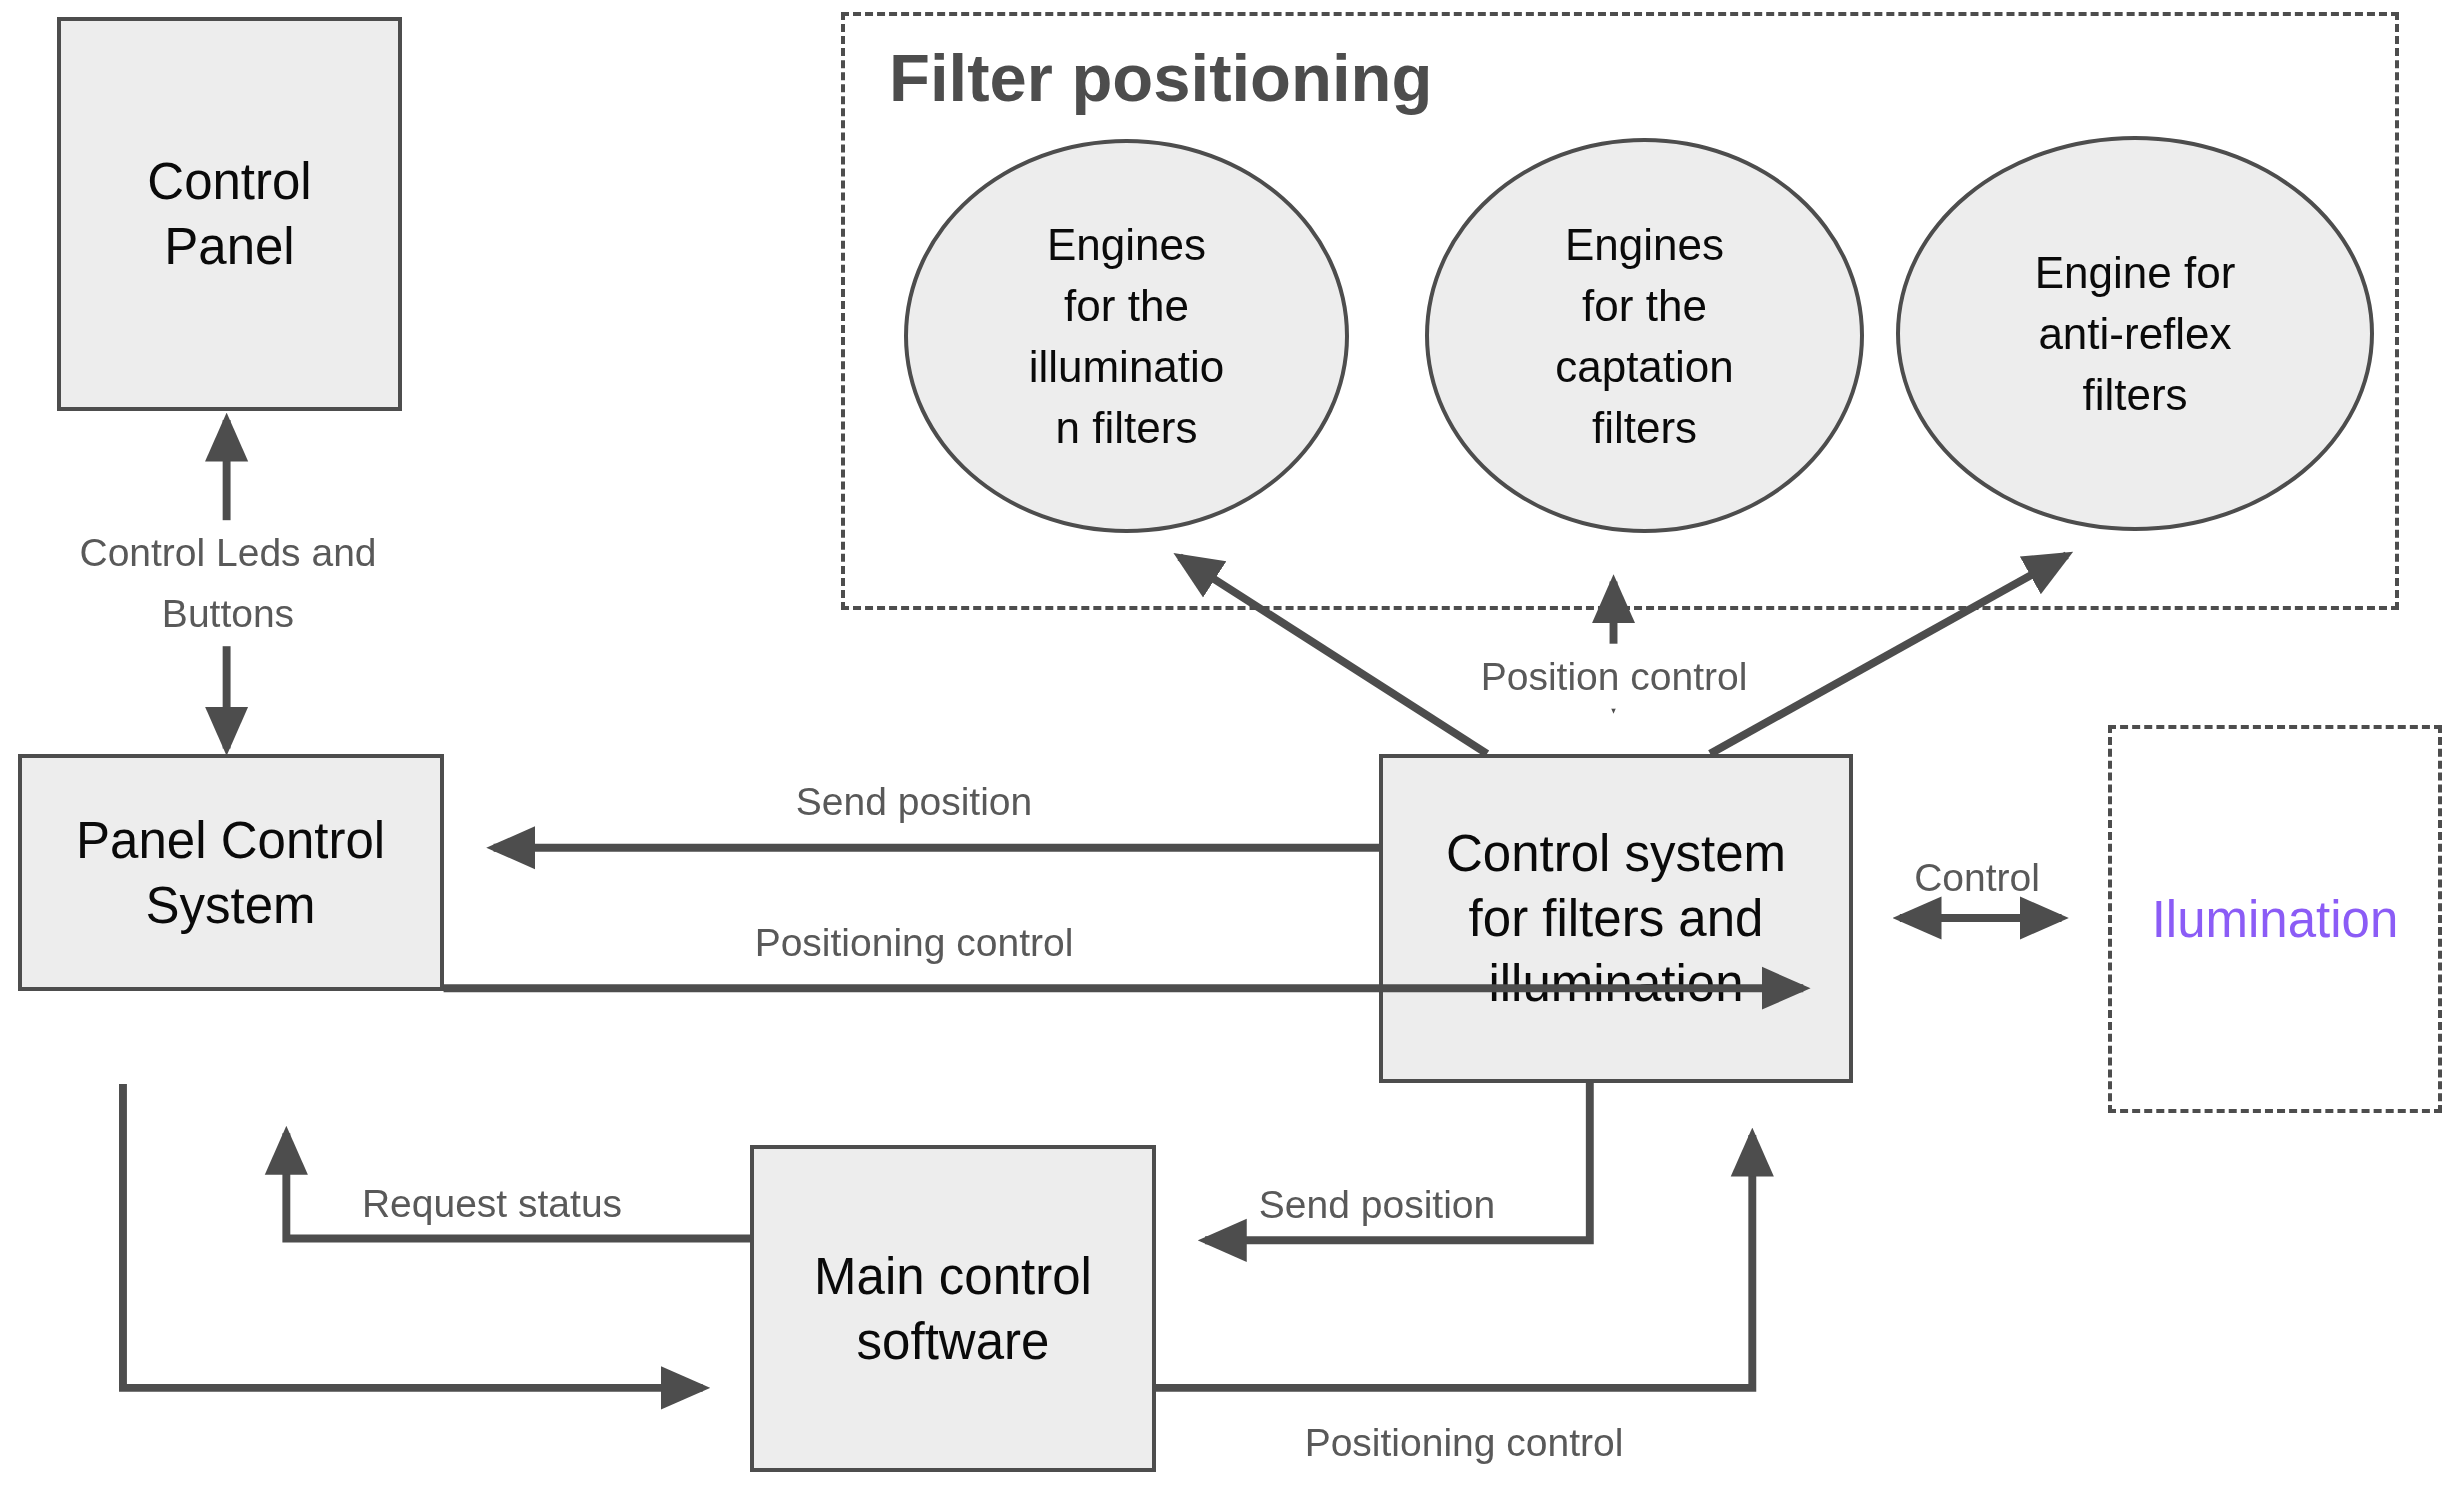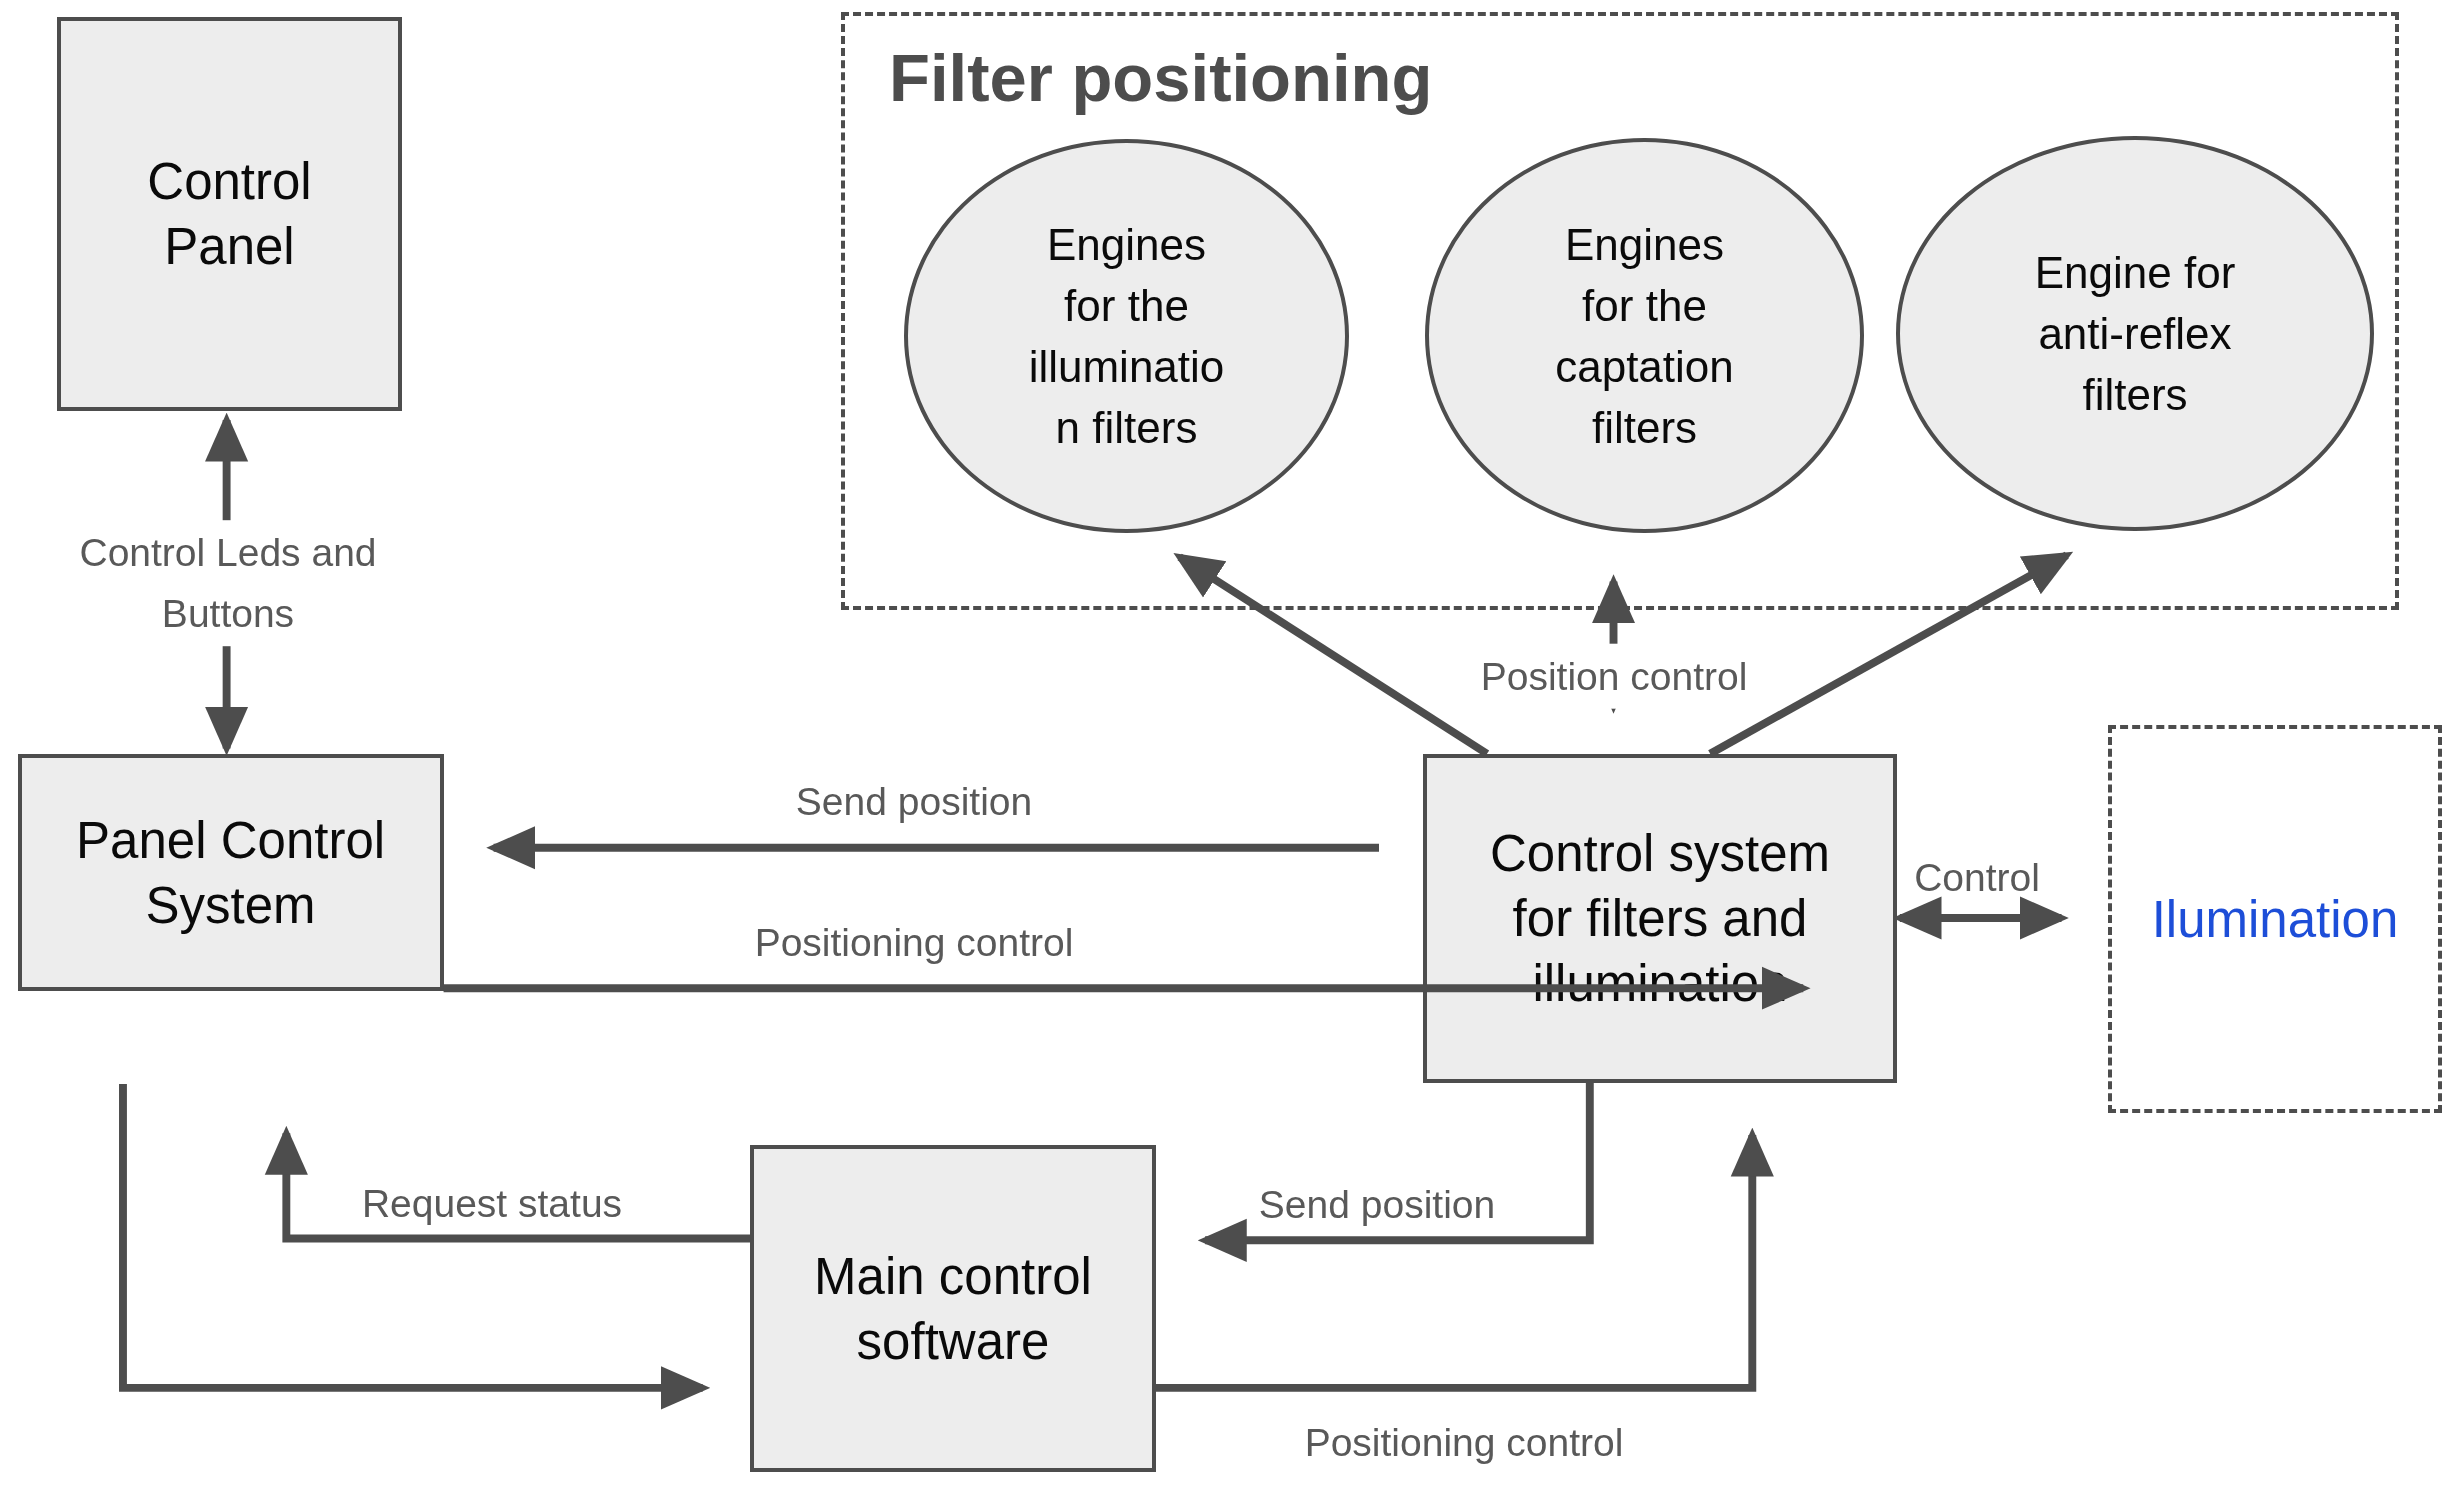--- a/index.html
+++ b/index.html
@@ -29,21 +29,21 @@
   .dashedbox{
     position:absolute;
     border:4.4px dashed #4d4d4d;
     box-sizing:border-box;
     background:transparent;
     z-index:0;
   }
   .dash-label{
     position:absolute;
     display:flex;align-items:center;justify-content:center;
-    text-align:center;color:#1d4ed8;
+    text-align:center;color:#8b5cf6;
     font-size:51px;line-height:65px;
     z-index:1;
   }
   #arrow-layer{
     position:absolute;left:0;top:0;z-index:2;pointer-events:none;
   }
   .edge-label{
     position:absolute;
     transform:translate(-50%,-50%);
     color:#595959;
@@ -72,21 +72,21 @@
   <div class="dashedbox" style="left:2108px;top:725px;width:334px;height:388px;"></div>
 
   <div class="diagram-title">Filter positioning</div>
 
   <div class="node" style="left:57px;top:16.7px;width:345px;height:394px;">Control
 Panel</div>
 
   <div class="node" style="left:17.6px;top:754px;width:426px;height:237px;">Panel Control
 System</div>
 
-  <div class="node" style="left:1379px;top:754px;width:474px;height:329px;margin-left:44px;">Control system
+  <div class="node" style="left:1379px;top:754px;width:474px;height:329px;">Control system
 for filters and
 illumination</div>
 
   <div class="node" style="left:750px;top:1145px;width:406px;height:327px;">Main control
 software</div>
 
   <div class="dash-label" style="left:2108px;top:725px;width:334px;height:388px;">Ilumination</div>
 
   <div class="node ellipse" style="left:904px;top:139px;width:445px;height:394px;">Engines
 for the

